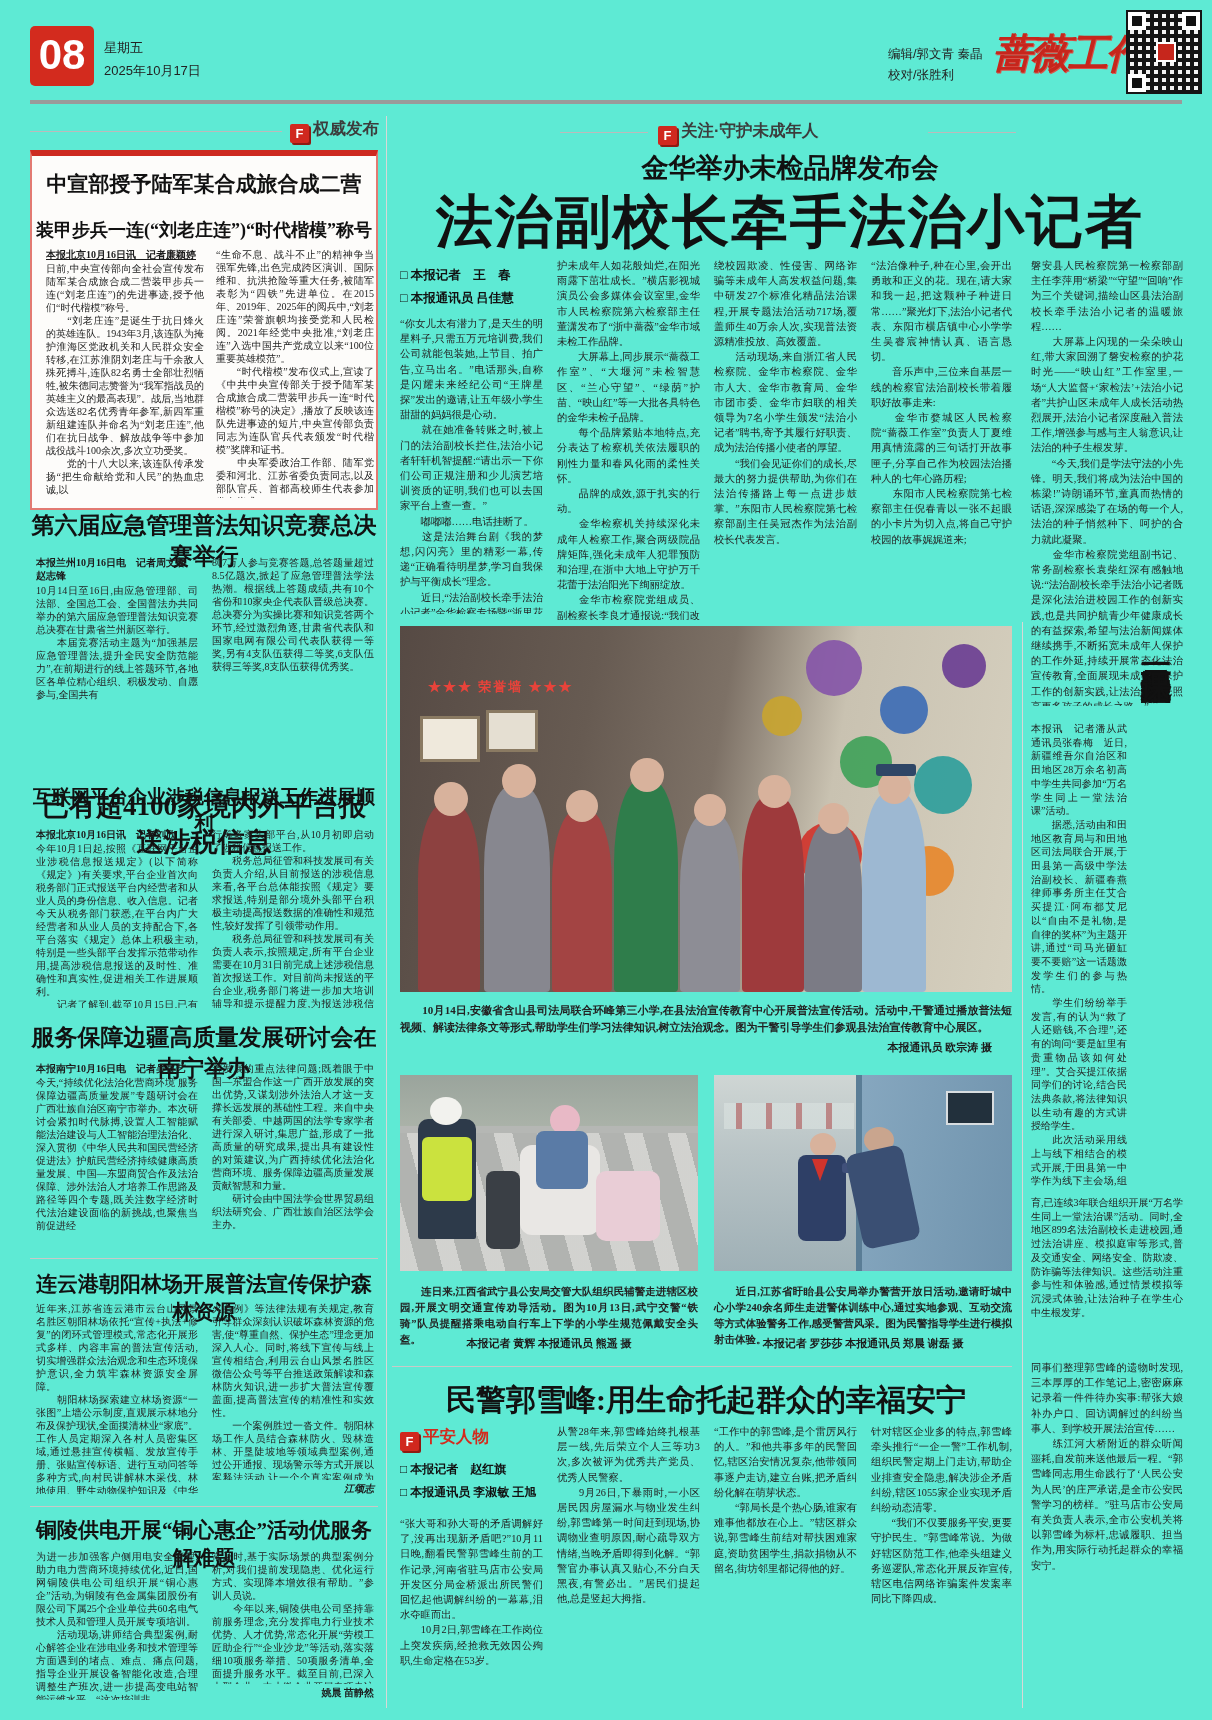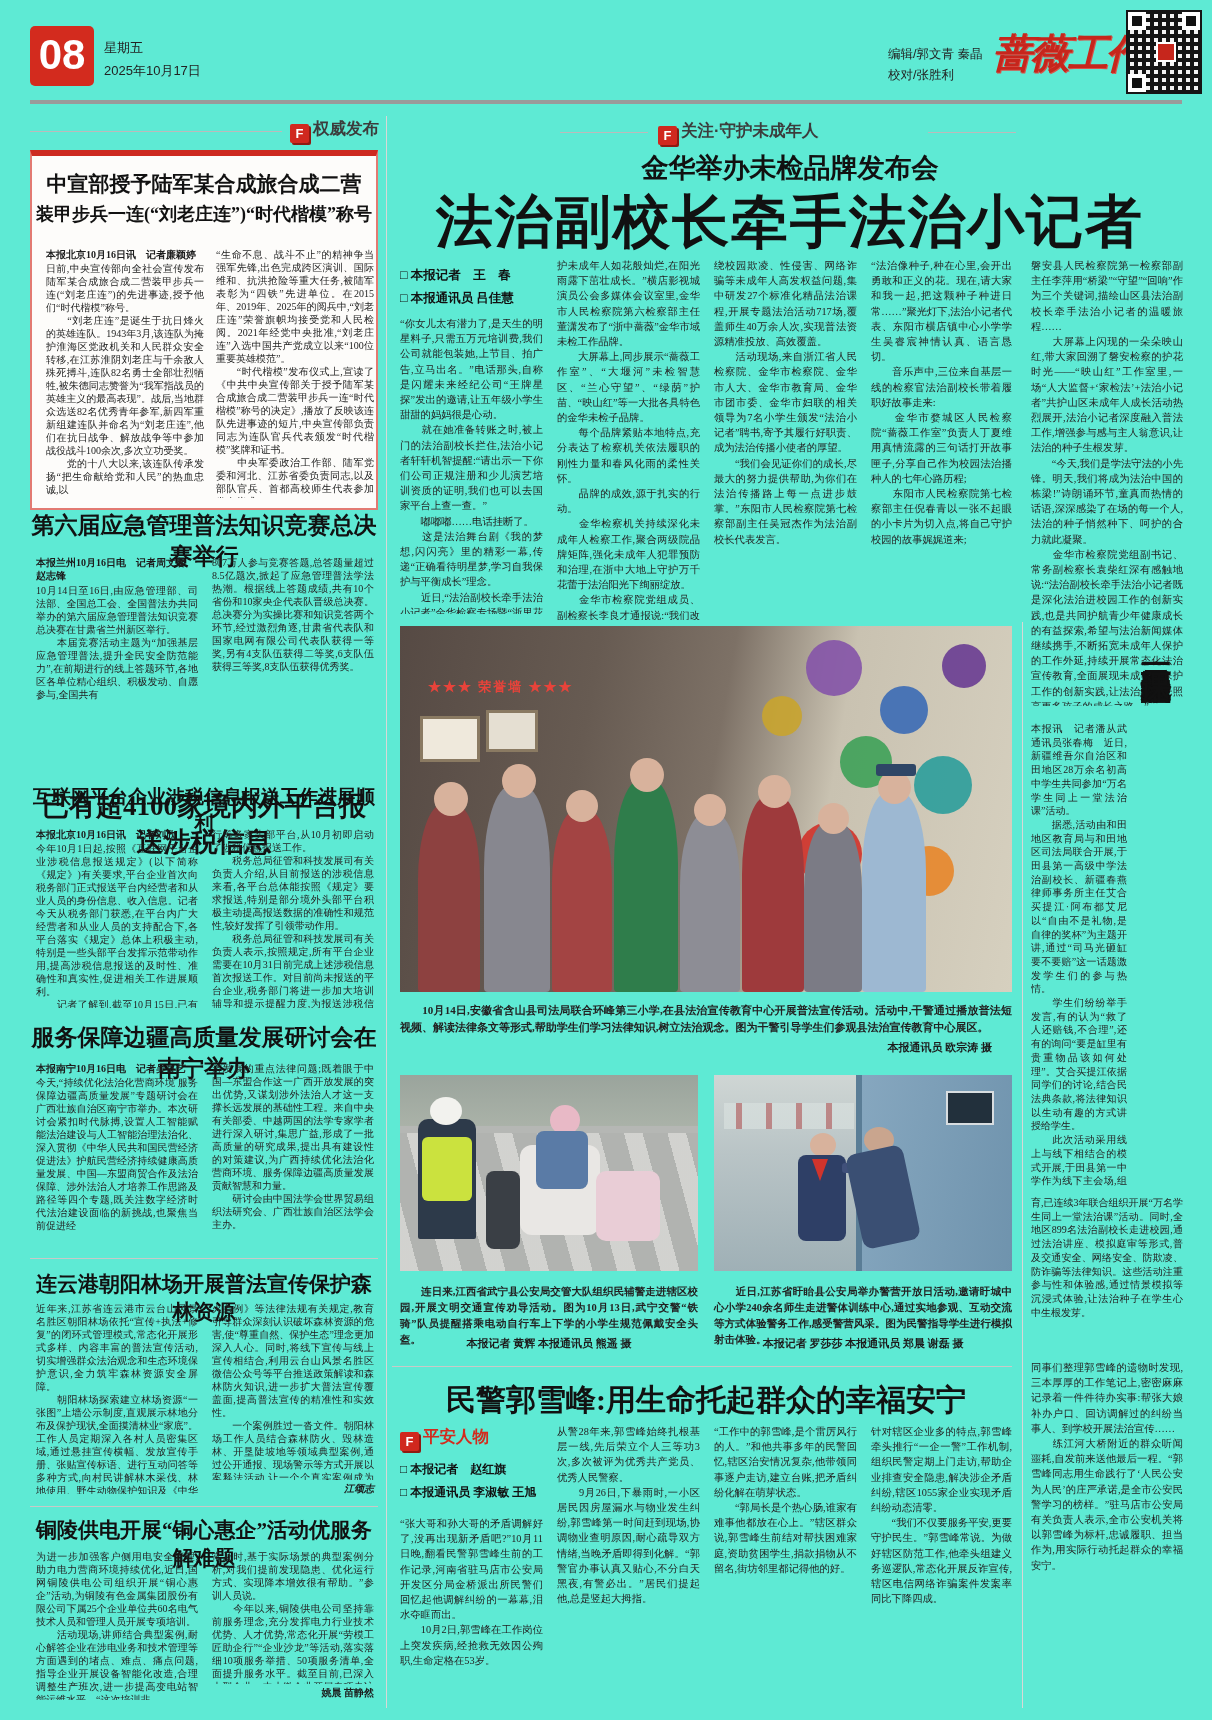--- a/index.html
+++ b/index.html
@@ -77,22 +77,22 @@
   <div class="abs vrule" style="left:1022px;top:622px;height:1086px;"></div>
 
   <div class="abs hrule" style="left:30px;top:131px;width:252px;background:#bbb;"></div>
   <div class="abs" style="left:290px;top:118px;">
     <span class="cube">F</span>
     <span class="tagtext">权威发布</span>
   </div>
 
   <div class="abs redbox">
     <div class="ht" style="margin:14px 8px 0;font-size:21px;">中宣部授予陆军某合成旅合成二营</div>
-    <div class="ht" style="margin:4px 4px 0;font-size:18px;">装甲步兵一连(“刘老庄连”)“时代楷模”称号</div>
-    <div class="abs byl" style="left:14px;top:92px;width:158px;">本报北京10月16日讯　记者廉颖婷</div>
+    <div class="ht" style="margin:20px 4px 0;font-size:18px;">装甲步兵一连(“刘老庄连”)“时代楷模”称号</div>
+    <div class="abs byl" style="left:14px;top:92px;width:158px;text-decoration:underline;">本报北京10月16日讯　记者廉颖婷</div>
     <div class="abs col" style="left:14px;top:106px;width:158px;height:236px;">日前,中央宣传部向全社会宣传发布陆军某合成旅合成二营装甲步兵一连(“刘老庄连”)的先进事迹,授予他们“时代楷模”称号。
 　　“刘老庄连”是诞生于抗日烽火的英雄连队。1943年3月,该连队为掩护淮海区党政机关和人民群众安全转移,在江苏淮阴刘老庄与千余敌人殊死搏斗,连队82名勇士全部壮烈牺牲,被朱德同志赞誉为“我军指战员的英雄主义的最高表现”。战后,当地群众选送82名优秀青年参军,新四军重新组建连队并命名为“刘老庄连”,他们在抗日战争、解放战争等中参加战役战斗100余次,多次立功受奖。
 　　党的十八大以来,该连队传承发扬“把生命献给党和人民”的热血忠诚,以</div>
     <div class="abs col" style="left:184px;top:92px;width:158px;height:250px;">“生命不息、战斗不止”的精神争当强军先锋,出色完成跨区演训、国际维和、抗洪抢险等重大任务,被陆军表彰为“四铁”先进单位。在2015年、2019年、2025年的阅兵中,“刘老庄连”荣誉旗帜均接受党和人民检阅。2021年经党中央批准,“刘老庄连”入选中国共产党成立以来“100位重要英雄模范”。
 　　“时代楷模”发布仪式上,宣读了《中共中央宣传部关于授予陆军某合成旅合成二营装甲步兵一连“时代楷模”称号的决定》,播放了反映该连队先进事迹的短片,中央宣传部负责同志为连队官兵代表颁发“时代楷模”奖牌和证书。
 　　中央军委政治工作部、陆军党委和河北、江苏省委负责同志,以及部队官兵、首都高校师生代表参加发布仪式。</div>
   </div>
 
   <div class="abs ht" style="left:30px;top:510px;width:348px;font-size:23px;">第六届应急管理普法知识竞赛总决赛举行</div>
   <div class="abs byl" style="left:36px;top:556px;width:162px;">本报兰州10月16日电　记者周文馨 赵志锋</div>

